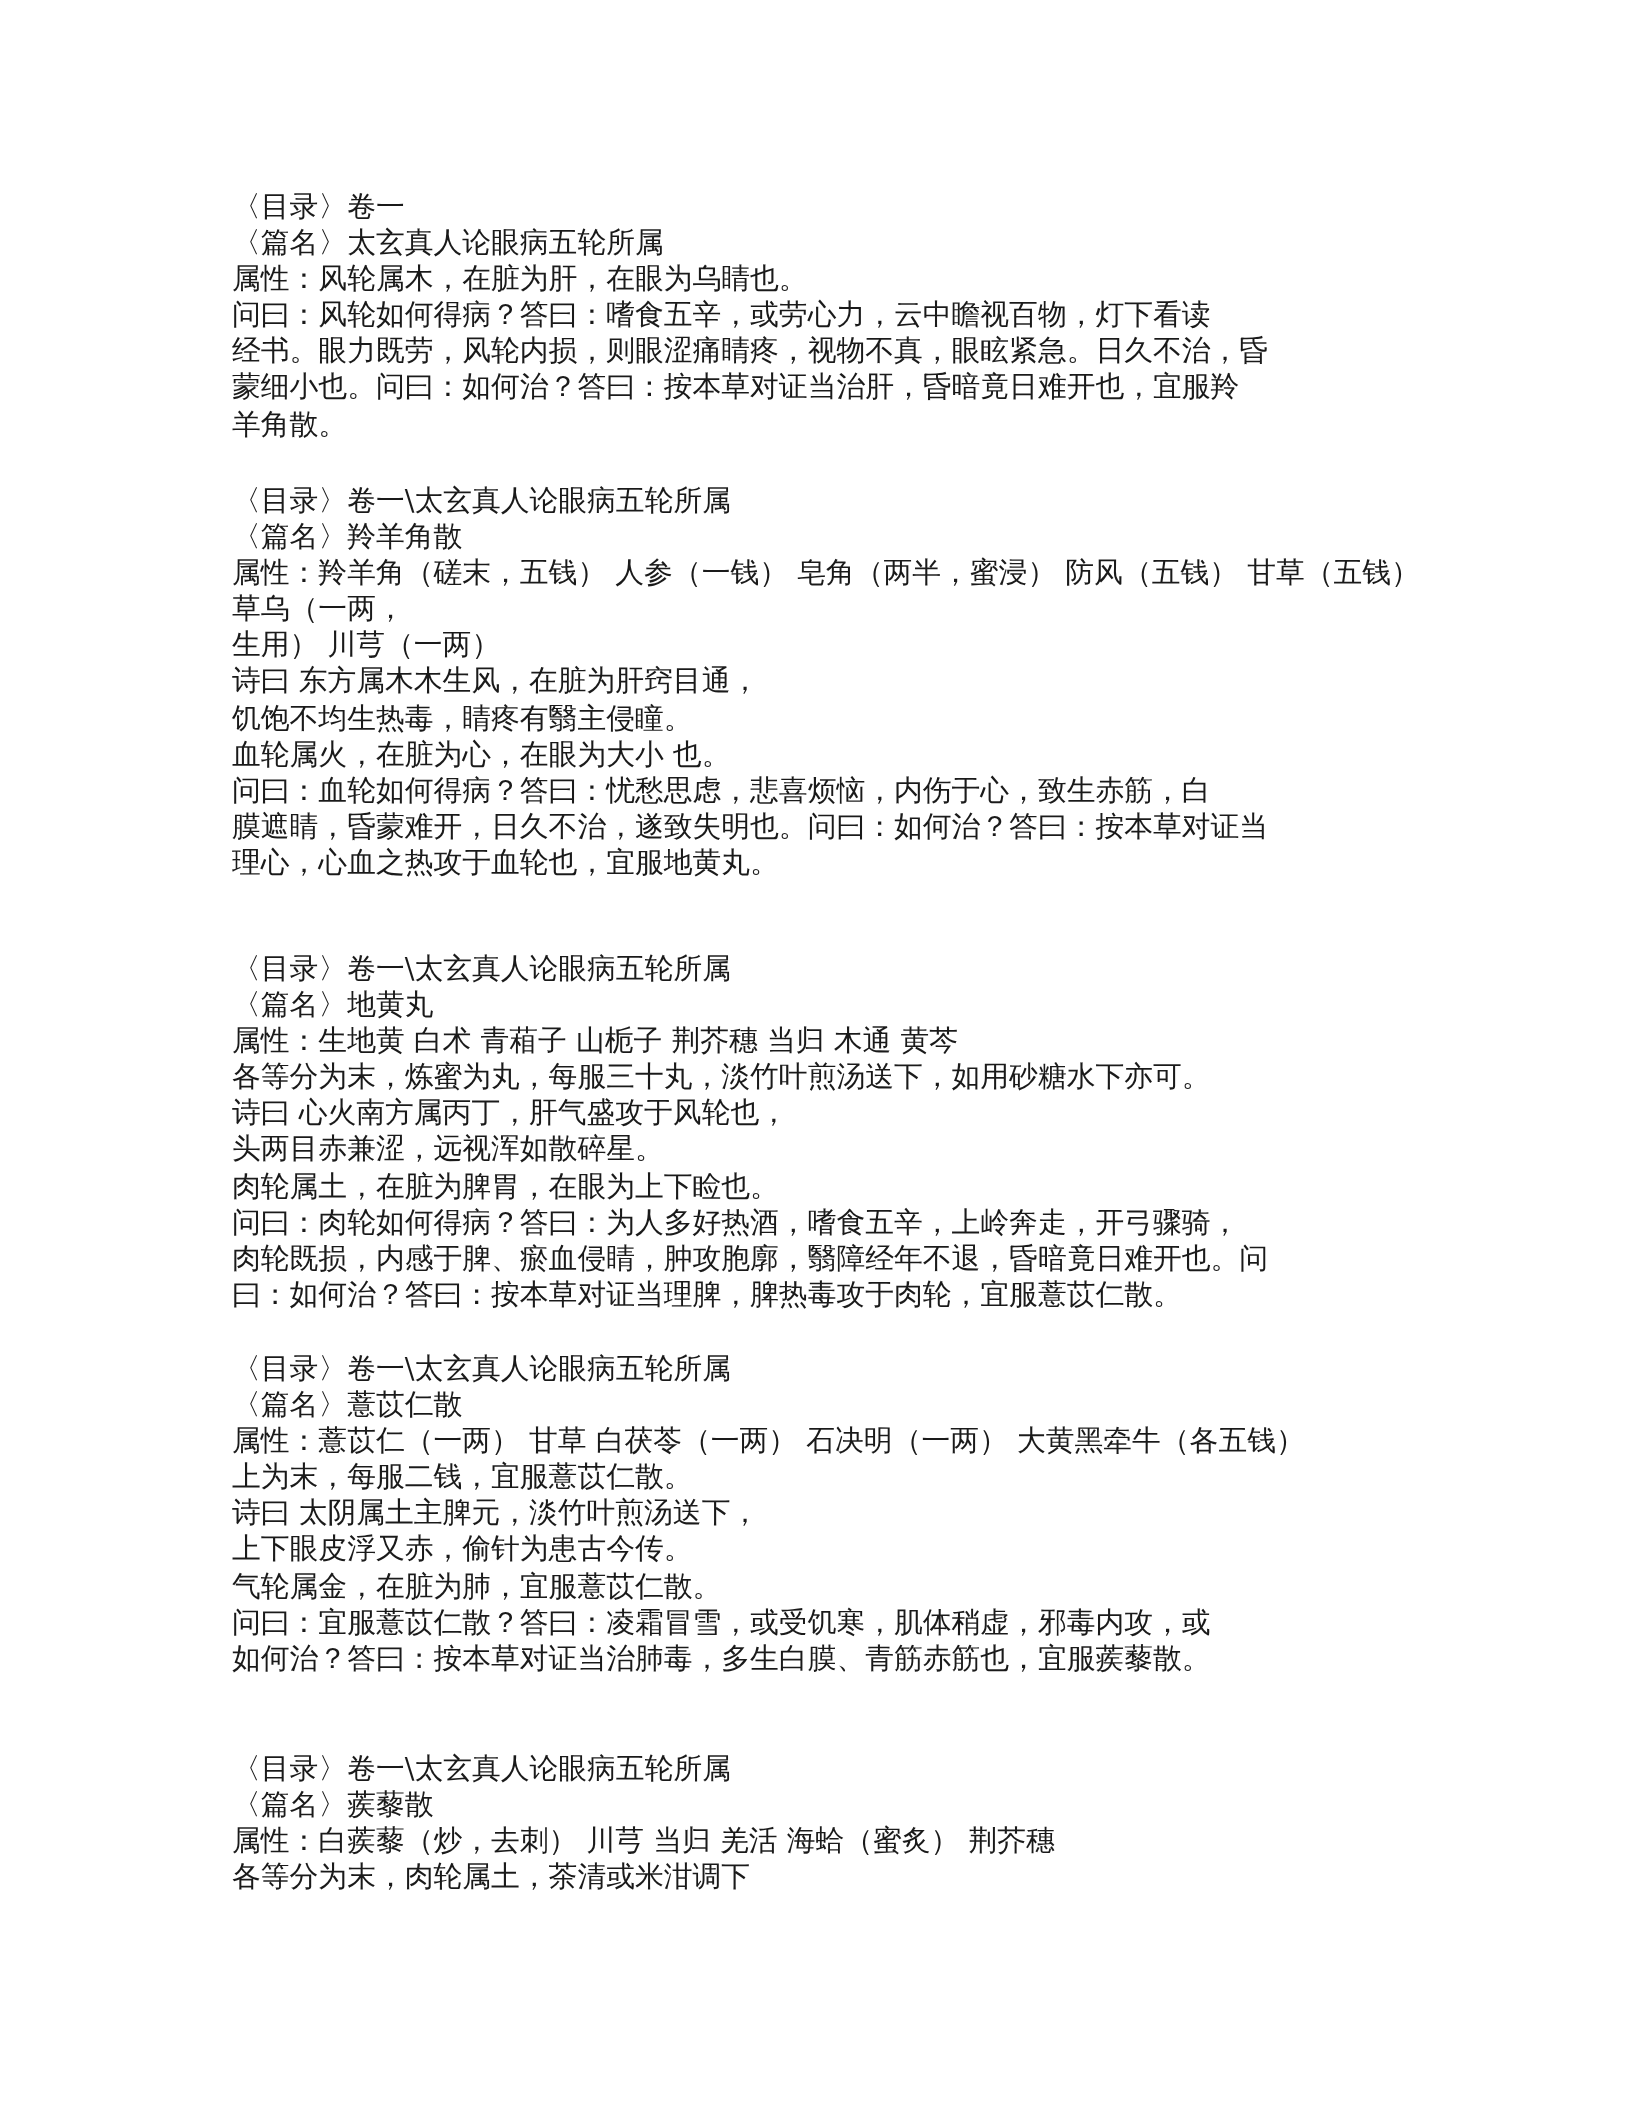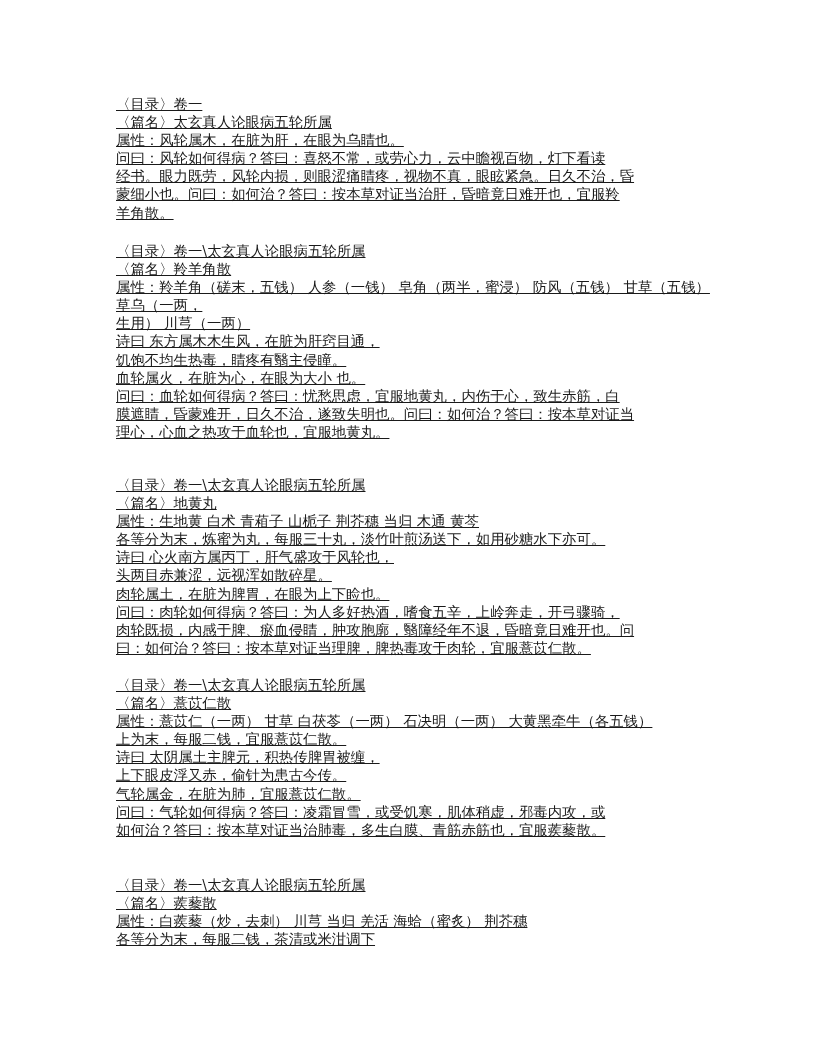--- a/index.html
+++ b/index.html
@@ -1,68 +1,68 @@
 <!DOCTYPE html>
 <html><head>
 <meta charset="utf-8">
 <style>
   html, body { margin: 0; padding: 0; background: #ffffff; }
   body { width: 816px; height: 1056px; position: relative; overflow: hidden;
          font-family: "DejaVu Serif", "Liberation Serif", serif; color: #1a1a1a; }
-  .section { position: absolute; left: 116px; width: 600px; text-decoration: underline; }
+  .section { position: absolute; left: 116px; width: 600px; }
   .line { font-size: 14.4px; line-height: 18.1px; height: 18.1px; white-space: nowrap; }
 </style>
 </head>
 <body>
 
 <div id="doc">
     <div class="section" style="top: 95px;">
       <div class="line">〈目录〉卷一</div>
       <div class="line">〈篇名〉太玄真人论眼病五轮所属</div>
       <div class="line">属性：风轮属木，在脏为肝，在眼为乌睛也。</div>
-      <div class="line">问曰：风轮如何得病？答曰：喜怒不常，或劳心力，云中瞻视百物，灯下看读</div>
+      <div class="line">问曰：风轮如何得病？答曰：嗜食五辛，或劳心力，云中瞻视百物，灯下看读</div>
       <div class="line">经书。眼力既劳，风轮内损，则眼涩痛睛疼，视物不真，眼眩紧急。日久不治，昏</div>
       <div class="line">蒙细小也。问曰：如何治？答曰：按本草对证当治肝，昏暗竟日难开也，宜服羚</div>
       <div class="line">羊角散。</div>
     </div>
     <div class="section" style="top: 242px;">
       <div class="line">〈目录〉卷一\太玄真人论眼病五轮所属</div>
       <div class="line">〈篇名〉羚羊角散</div>
       <div class="line">属性：羚羊角（磋末，五钱） 人参（一钱） 皂角（两半，蜜浸） 防风（五钱） 甘草（五钱）</div>
       <div class="line">草乌（一两，</div>
       <div class="line">生用） 川芎（一两）</div>
       <div class="line">诗曰 东方属木木生风，在脏为肝窍目通，</div>
       <div class="line">饥饱不均生热毒，睛疼有翳主侵瞳。</div>
       <div class="line">血轮属火，在脏为心，在眼为大小 也。</div>
-      <div class="line">问曰：血轮如何得病？答曰：忧愁思虑，宜服地黄丸，内伤于心，致生赤筋，白</div>
+      <div class="line">问曰：血轮如何得病？答曰：忧愁思虑，悲喜烦恼，内伤于心，致生赤筋，白</div>
       <div class="line">膜遮睛，昏蒙难开，日久不治，遂致失明也。问曰：如何治？答曰：按本草对证当</div>
       <div class="line">理心，心血之热攻于血轮也，宜服地黄丸。</div>
     </div>
     <div class="section" style="top: 476px;">
       <div class="line">〈目录〉卷一\太玄真人论眼病五轮所属</div>
       <div class="line">〈篇名〉地黄丸</div>
       <div class="line">属性：生地黄 白术 青葙子 山栀子 荆芥穗 当归 木通 黄芩</div>
       <div class="line">各等分为末，炼蜜为丸，每服三十丸，淡竹叶煎汤送下，如用砂糖水下亦可。</div>
       <div class="line">诗曰 心火南方属丙丁，肝气盛攻于风轮也，</div>
       <div class="line">头两目赤兼涩，远视浑如散碎星。</div>
       <div class="line">肉轮属土，在脏为脾胃，在眼为上下睑也。</div>
       <div class="line">问曰：肉轮如何得病？答曰：为人多好热酒，嗜食五辛，上岭奔走，开弓骤骑，</div>
       <div class="line">肉轮既损，内感于脾、瘀血侵睛，肿攻胞廓，翳障经年不退，昏暗竟日难开也。问</div>
       <div class="line">曰：如何治？答曰：按本草对证当理脾，脾热毒攻于肉轮，宜服薏苡仁散。</div>
     </div>
     <div class="section" style="top: 676px;">
       <div class="line">〈目录〉卷一\太玄真人论眼病五轮所属</div>
       <div class="line">〈篇名〉薏苡仁散</div>
       <div class="line">属性：薏苡仁（一两） 甘草 白茯苓（一两） 石决明（一两） 大黄黑牵牛（各五钱）</div>
       <div class="line">上为末，每服二钱，宜服薏苡仁散。</div>
-      <div class="line">诗曰 太阴属土主脾元，积热传脾胃被缠，</div>
+      <div class="line">诗曰 太阴属土主脾元，淡竹叶煎汤送下，</div>
       <div class="line">上下眼皮浮又赤，偷针为患古今传。</div>
       <div class="line">气轮属金，在脏为肺，宜服薏苡仁散。</div>
-      <div class="line">问曰：气轮如何得病？答曰：凌霜冒雪，或受饥寒，肌体稍虚，邪毒内攻，或</div>
+      <div class="line">问曰：宜服薏苡仁散？答曰：凌霜冒雪，或受饥寒，肌体稍虚，邪毒内攻，或</div>
       <div class="line">如何治？答曰：按本草对证当治肺毒，多生白膜、青筋赤筋也，宜服蒺藜散。</div>
     </div>
     <div class="section" style="top: 876px;">
       <div class="line">〈目录〉卷一\太玄真人论眼病五轮所属</div>
       <div class="line">〈篇名〉蒺藜散</div>
       <div class="line">属性：白蒺藜（炒，去刺） 川芎 当归 羌活 海蛤（蜜炙） 荆芥穗</div>
-      <div class="line">各等分为末，每服二钱，茶清或米泔调下</div>
+      <div class="line">各等分为末，肉轮属土，茶清或米泔调下</div>
     </div>
   </div>
 
 </body></html>

